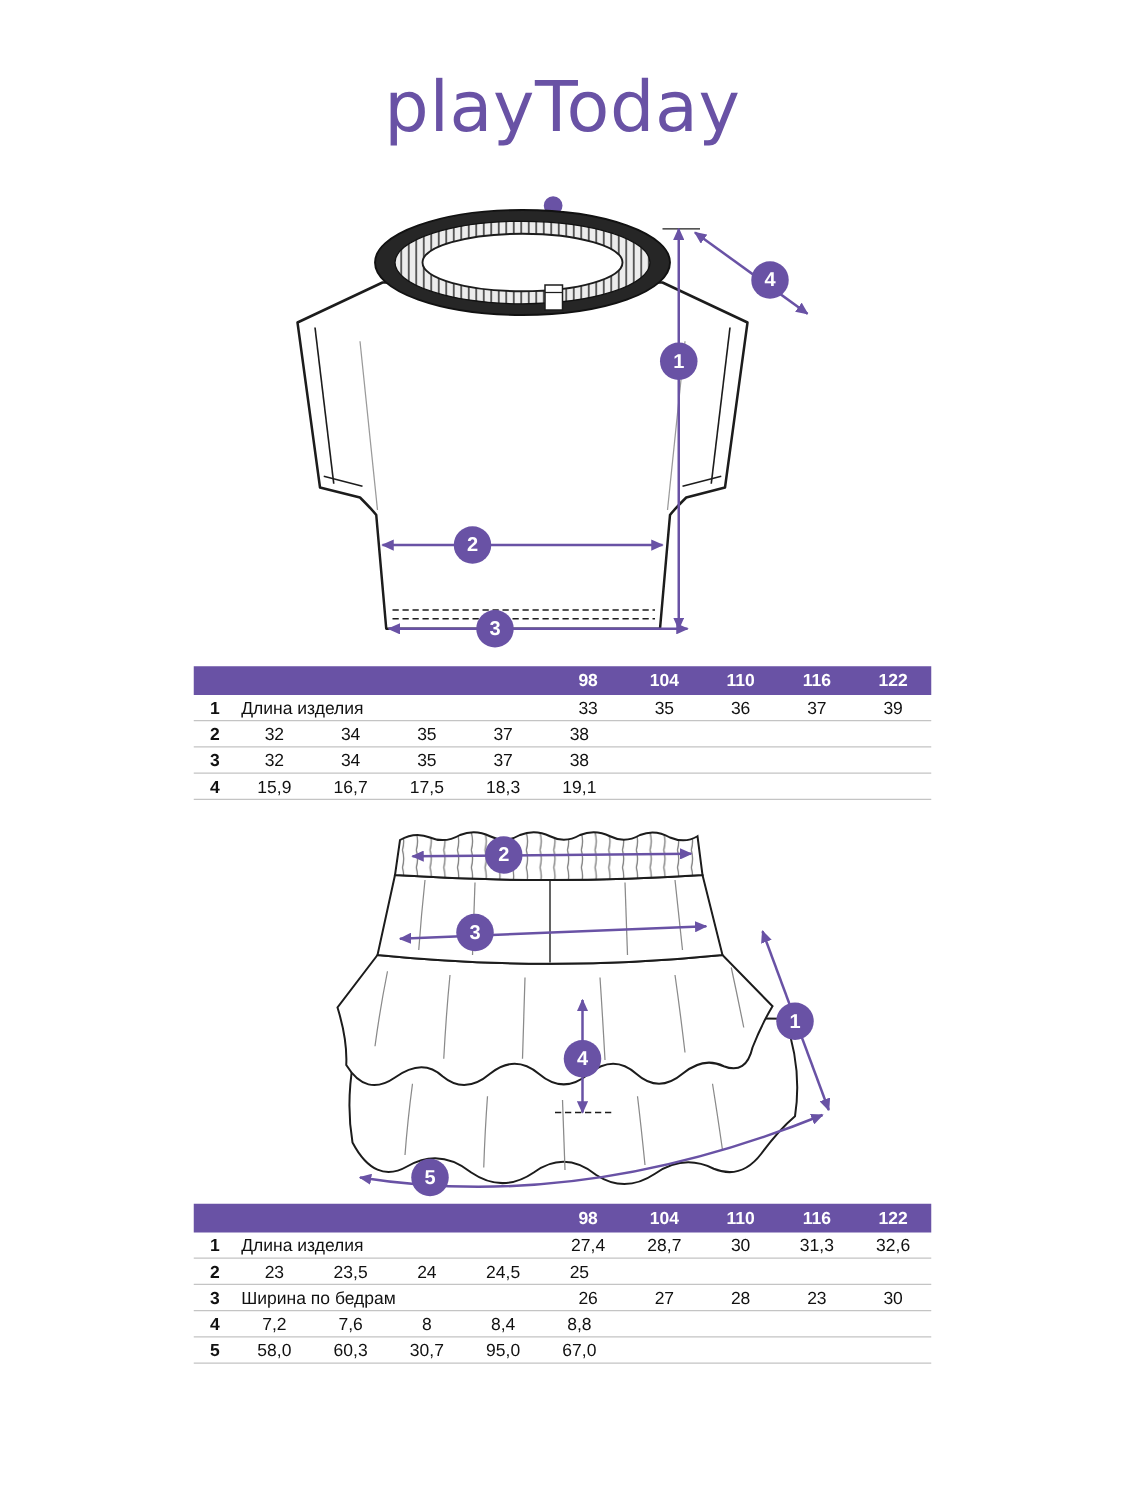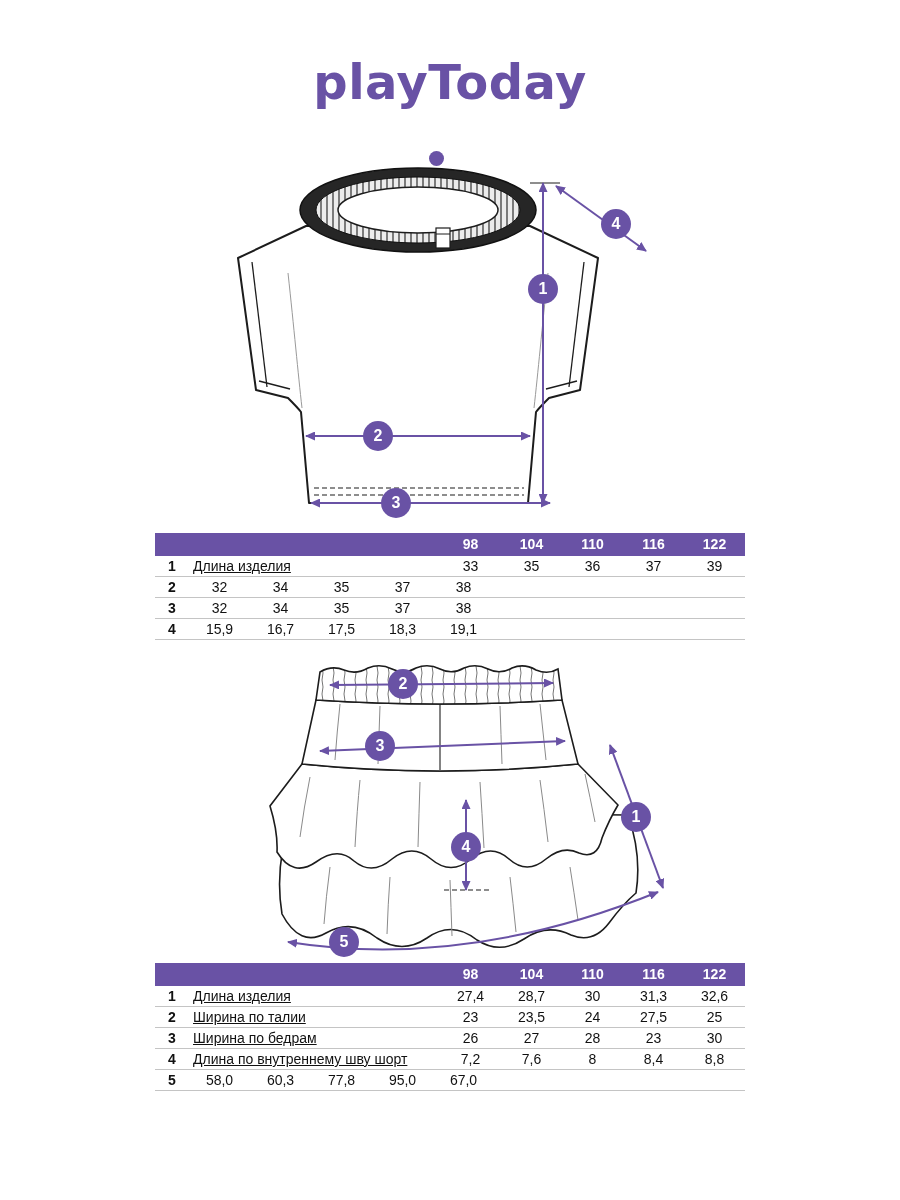--- a/index.html
+++ b/index.html
@@ -3,39 +3,39 @@
 <meta charset="utf-8">
 <style>
   * { box-sizing: border-box; }
   html,body { margin:0; padding:0; background:#ffffff; }
   .page { position:relative; width:900px; height:1200px; background:#fff; overflow:hidden;
           font-family:"Liberation Sans", sans-serif; }
 
   
   .logo { position:absolute; top:54px; left:0; width:100%; text-align:center; }
   .logo-inner { position:relative; display:inline-block; font-family:"DejaVu Sans", sans-serif;
-                font-weight:700; font-size:48px; color:#6952a5; letter-spacing:0.5px; }
+                font-weight:400; font-size:56px; color:#6952a5; letter-spacing:0.5px; }
   .logo-dot { position:absolute; left:100px; bottom:-13px; width:15px; height:15px;
               border-radius:50%; background:#6952a5; }
 
   
   .drawing { position:absolute; }
   .d-tshirt { left:168px; top:158px; }
   .d-skirt  { left:240px; top:652px; }
   .mnum { fill:#ffffff; font:bold 16px "Liberation Sans", sans-serif; text-anchor:middle; }
 
   
   .sizetable { position:absolute; left:155px; width:590px; font-size:14px; color:#111; }
   .t-top    { top:533px; }
   .t-bottom { top:963px; }
   .trow { display:flex; height:21px; line-height:21px; border-bottom:1px solid #c4c4c4; }
   .trow.thead { height:23px; line-height:23px; background:#6952a5; color:#fff;
                 font-weight:bold; border-bottom:none; }
   .tnum   { width:34px;  text-align:center; font-weight:bold; flex:none; }
-  .tlabel { width:251px; padding-left:4px; flex:none; white-space:nowrap; overflow:hidden;text-decoration:underline; }
+  .tlabel { width:251px; padding-left:4px; flex:none; white-space:nowrap; overflow:hidden; }
   .tval   { width:61px;  text-align:center; flex:none; }
 </style>
 </head>
 <body>
 
 <div class="page">
 
   <div class="logo">
     <span class="logo-inner">playToday</span><span style="position:relative; display:inline-block; width:0;">
       <span class="logo-dot" style="position:absolute; left:-158px; top:52px;"></span>
@@ -221,48 +221,46 @@
         <div class="tnum">1</div>
         <div class="tlabel">Длина изделия</div>
         <div class="tval">27,4</div>
         <div class="tval">28,7</div>
         <div class="tval">30</div>
         <div class="tval">31,3</div>
         <div class="tval">32,6</div>
       </div>
       <div class="trow">
         <div class="tnum">2</div>
-        <div class="tlabel">Ширина по талии</div>
         <div class="tval">23</div>
         <div class="tval">23,5</div>
         <div class="tval">24</div>
-        <div class="tval">27,5</div>
+        <div class="tval">24,5</div>
         <div class="tval">25</div>
       </div>
       <div class="trow">
         <div class="tnum">3</div>
         <div class="tlabel">Ширина по бедрам</div>
         <div class="tval">26</div>
         <div class="tval">27</div>
         <div class="tval">28</div>
         <div class="tval">23</div>
         <div class="tval">30</div>
       </div>
       <div class="trow">
         <div class="tnum">4</div>
-        <div class="tlabel">Длина по внутреннему шву шорт</div>
         <div class="tval">7,2</div>
         <div class="tval">7,6</div>
         <div class="tval">8</div>
         <div class="tval">8,4</div>
         <div class="tval">8,8</div>
       </div>
       <div class="trow">
         <div class="tnum">5</div>
         <div class="tval">58,0</div>
         <div class="tval">60,3</div>
-        <div class="tval">77,8</div>
+        <div class="tval">30,7</div>
         <div class="tval">95,0</div>
         <div class="tval">67,0</div>
       </div>
     </div>
 
 </div>
 
 </body></html>

